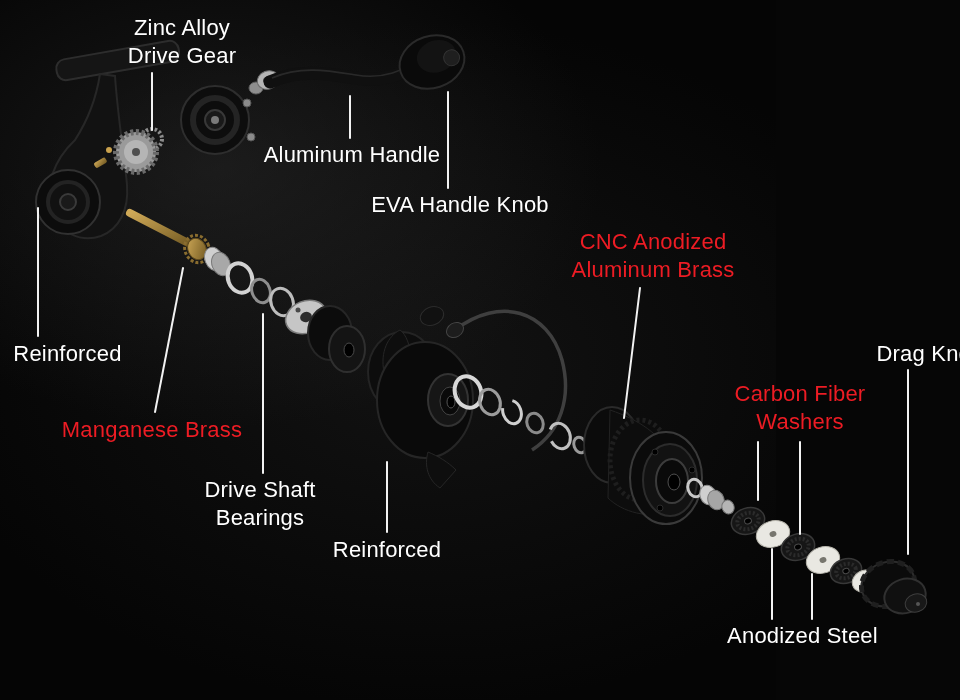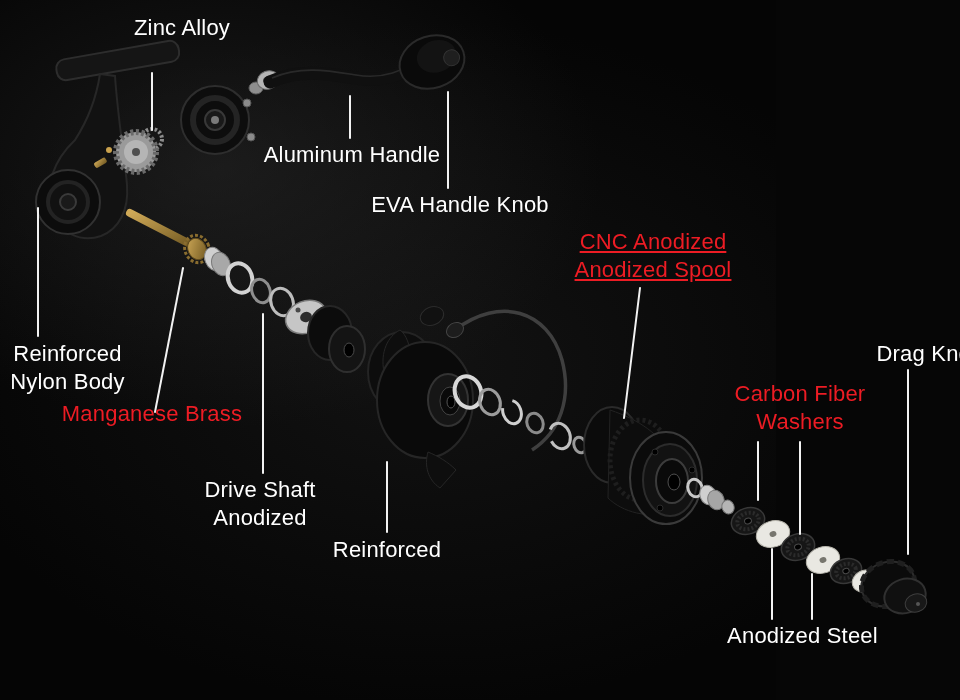--- a/index.html
+++ b/index.html
@@ -25,25 +25,25 @@
     position:absolute;
     font-size:22px;line-height:28px;
     text-align:center;color:#fff;
     letter-spacing:.2px;
     white-space:nowrap;
   }
   
   #lbl-drive-gear    {left:92px;  top:14px;  width:180px;}
   #lbl-handle        {left:252px; top:141px; width:200px;}
   #lbl-handle-knob   {left:360px; top:191px; width:200px;}
-  #lbl-spool         {left:553px; top:228px; width:200px;text-decoration:underline;}
+  #lbl-spool         {left:553px; top:228px; width:200px;}
   #lbl-body          {left:0px;   top:340px; width:135px;}
   #lbl-drag-knob     {left:855px; top:340px; width:150px;}
   #lbl-carbon        {left:720px; top:380px; width:160px;}
-  #lbl-pinion        {left:37px;  top:400px; width:230px;}
+  #lbl-pinion        {left:37px;  top:416px; width:230px;}
   #lbl-bearings      {left:185px; top:476px; width:150px;}
   #lbl-rotor         {left:307px; top:536px; width:160px;}
   #lbl-drag-washers  {left:700px; top:622px; width:205px;}
 </style>
 </head>
 <body>
 
 <div class="stage">
 
   <svg class="art" width="960" height="700" viewBox="0 0 960 700">
@@ -225,56 +225,56 @@
       <line class="leader" x1="155" y1="412" x2="183" y2="268"></line>
       <line class="leader" x1="263" y1="473" x2="263" y2="314"></line>
       <line class="leader" x1="387" y1="532" x2="387" y2="462"></line>
       <line class="leader" x1="772" y1="619" x2="772" y2="549"></line>
       <line class="leader" x1="812" y1="619" x2="812" y2="574"></line>
     </g>
   </svg>
 
   <div class="label" id="lbl-drive-gear" style="color: rgb(255, 255, 255);">
     <span>Zinc Alloy</span><br>
+    <span>Drive Gear</span>
   </div>
 
   <div class="label" id="lbl-handle" style="color: rgb(255, 255, 255);">
     <span>Aluminum Handle</span>
   </div>
 
   <div class="label" id="lbl-handle-knob" style="color: rgb(255, 255, 255);">
     <span>EVA Handle Knob</span>
   </div>
 
   <div class="label" id="lbl-spool" style="color: rgb(237, 28, 36);">
     <span>CNC Anodized</span><br>
-    <span>Anodized Spool</span>
+    <span>Aluminum Brass</span>
   </div>
 
   <div class="label" id="lbl-body" style="color: rgb(255, 255, 255);">
     <span>Reinforced</span><br>
-    <span>Nylon Body</span>
   </div>
 
   <div class="label" id="lbl-drag-knob" style="color: rgb(255, 255, 255);">
     <span>Drag Knob</span>
   </div>
 
   <div class="label" id="lbl-carbon" style="color: rgb(237, 28, 36);">
     <span>Carbon Fiber</span><br>
     <span>Washers</span>
   </div>
 
   <div class="label" id="lbl-pinion" style="color: rgb(237, 28, 36);">
     <span>Manganese Brass</span><br>
   </div>
 
   <div class="label" id="lbl-bearings" style="color: rgb(255, 255, 255);">
     <span>Drive Shaft</span><br>
-    <span>Anodized</span>
+    <span>Bearings</span>
   </div>
 
   <div class="label" id="lbl-rotor" style="color: rgb(255, 255, 255);">
     <span>Reinforced</span><br>
   </div>
 
   <div class="label" id="lbl-drag-washers" style="color: rgb(255, 255, 255);">
     <span>Anodized Steel</span><br>
   </div>
 

